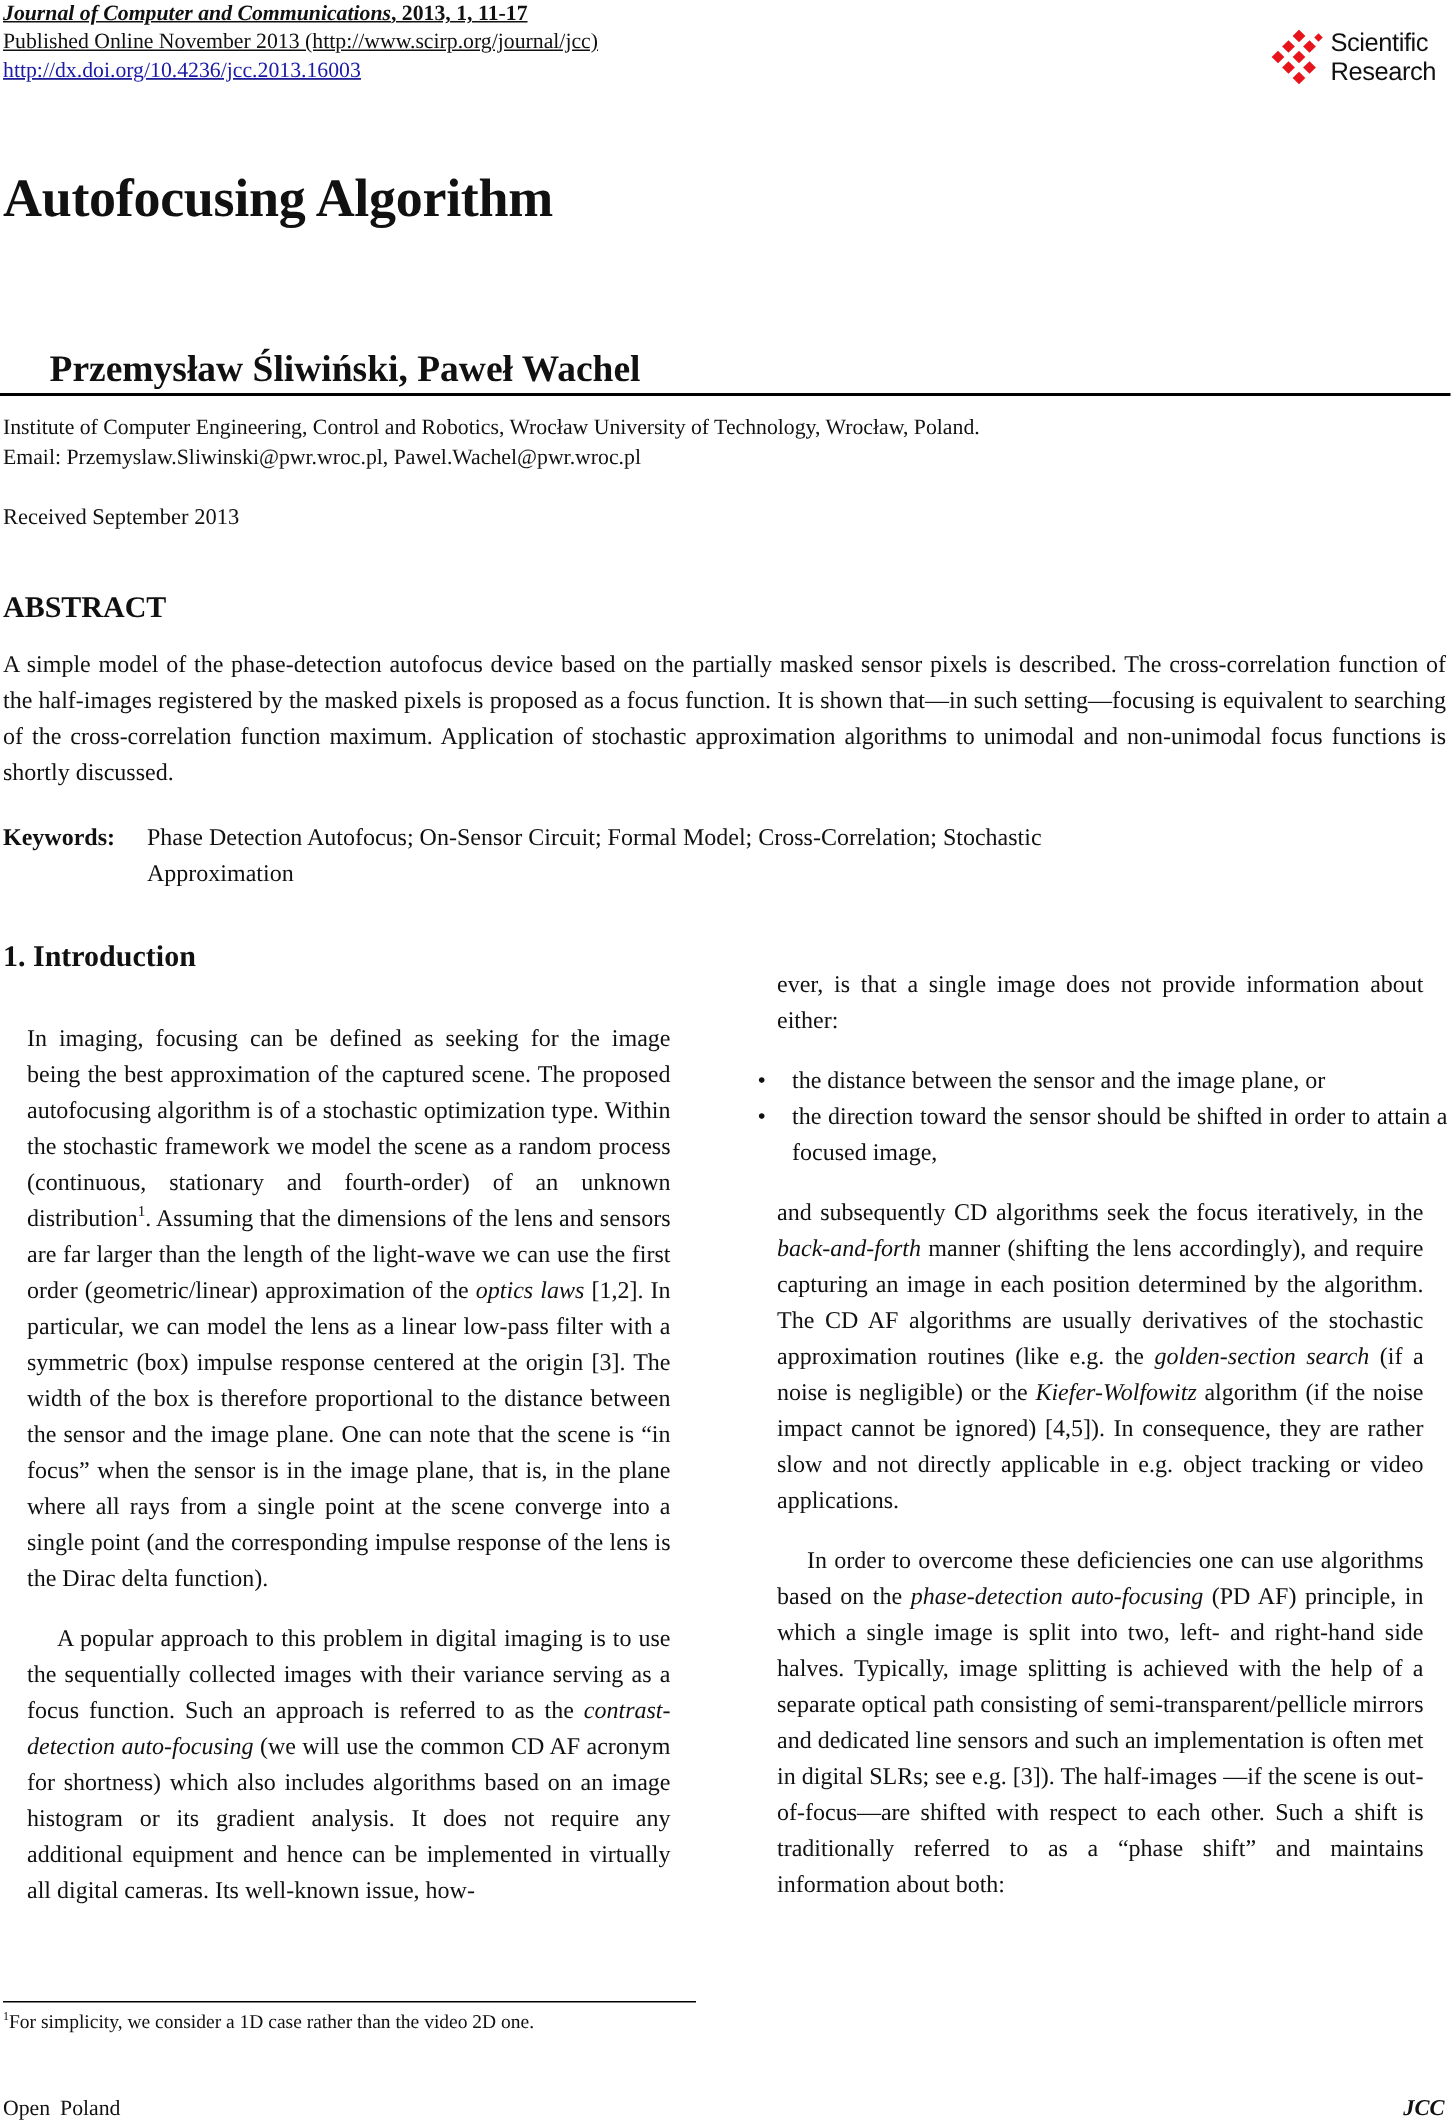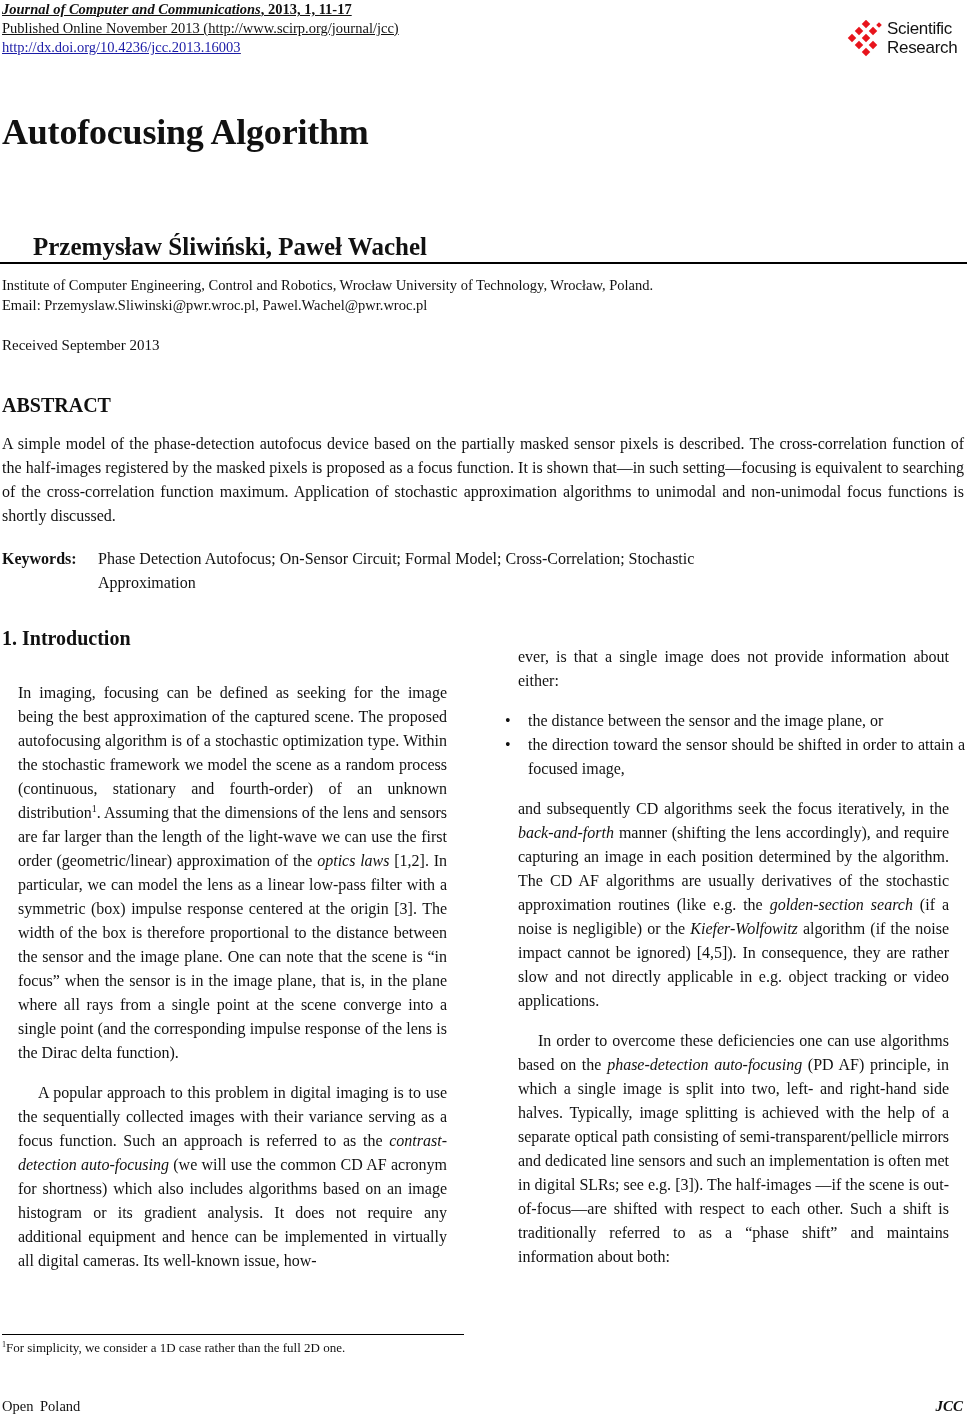--- a/index.html
+++ b/index.html
@@ -98,16 +98,16 @@
   <p>ever, is that a single image does not provide information about either:</p>
   <ul>
     <li>the distance between the sensor and the image plane, or</li>
     <li>the direction toward the sensor should be shifted in order to attain a focused image,</li>
   </ul>
   <p><span>and subsequently CD algorithms seek the focus iteratively, in the </span><i>back-and-forth</i><span> manner (shifting the lens accordingly), and require capturing an image in each position determined by the algorithm. The CD AF algorithms are usually derivatives of the stochastic approximation routines (like e.g. the </span><i>golden-section search</i><span> (if a noise is negligible) or the </span><i>Kiefer-Wolfowitz</i><span> algorithm (if the noise impact cannot be ignored) [4,5]). In consequence, they are rather slow and not directly applicable in e.g. object tracking or video applications.</span></p>
   <p class="ind"><span>In order to overcome these deficiencies one can use algorithms based on the </span><i>phase-detection auto-focusing</i><span> (PD AF) principle, in which a single image is split into two, left- and right-hand side halves. Typically, image splitting is achieved with the help of a separate optical path consisting of semi-transparent/pellicle mirrors and dedicated line sensors and such an implementation is often met in digital SLRs; see e.g. [3]). The half-images —if the scene is out-of-focus—are shifted with respect to each other. Such a shift is traditionally referred to as a “phase shift” and maintains information about both:</span></p>
 </div>
 
 <div class="abs fnrule"></div>
-<div class="abs fn"><sup>1</sup><span>For simplicity, we consider a 1D case rather than the full 2D one.</span></div>
+<div class="abs fn"><sup>1</sup><span>For simplicity, we consider a 1D case rather than the video 2D one.</span></div>
 
 <div class="abs footL">Open  Poland</div>
 <div class="abs footR">JCC</div>
 
 </body></html>

